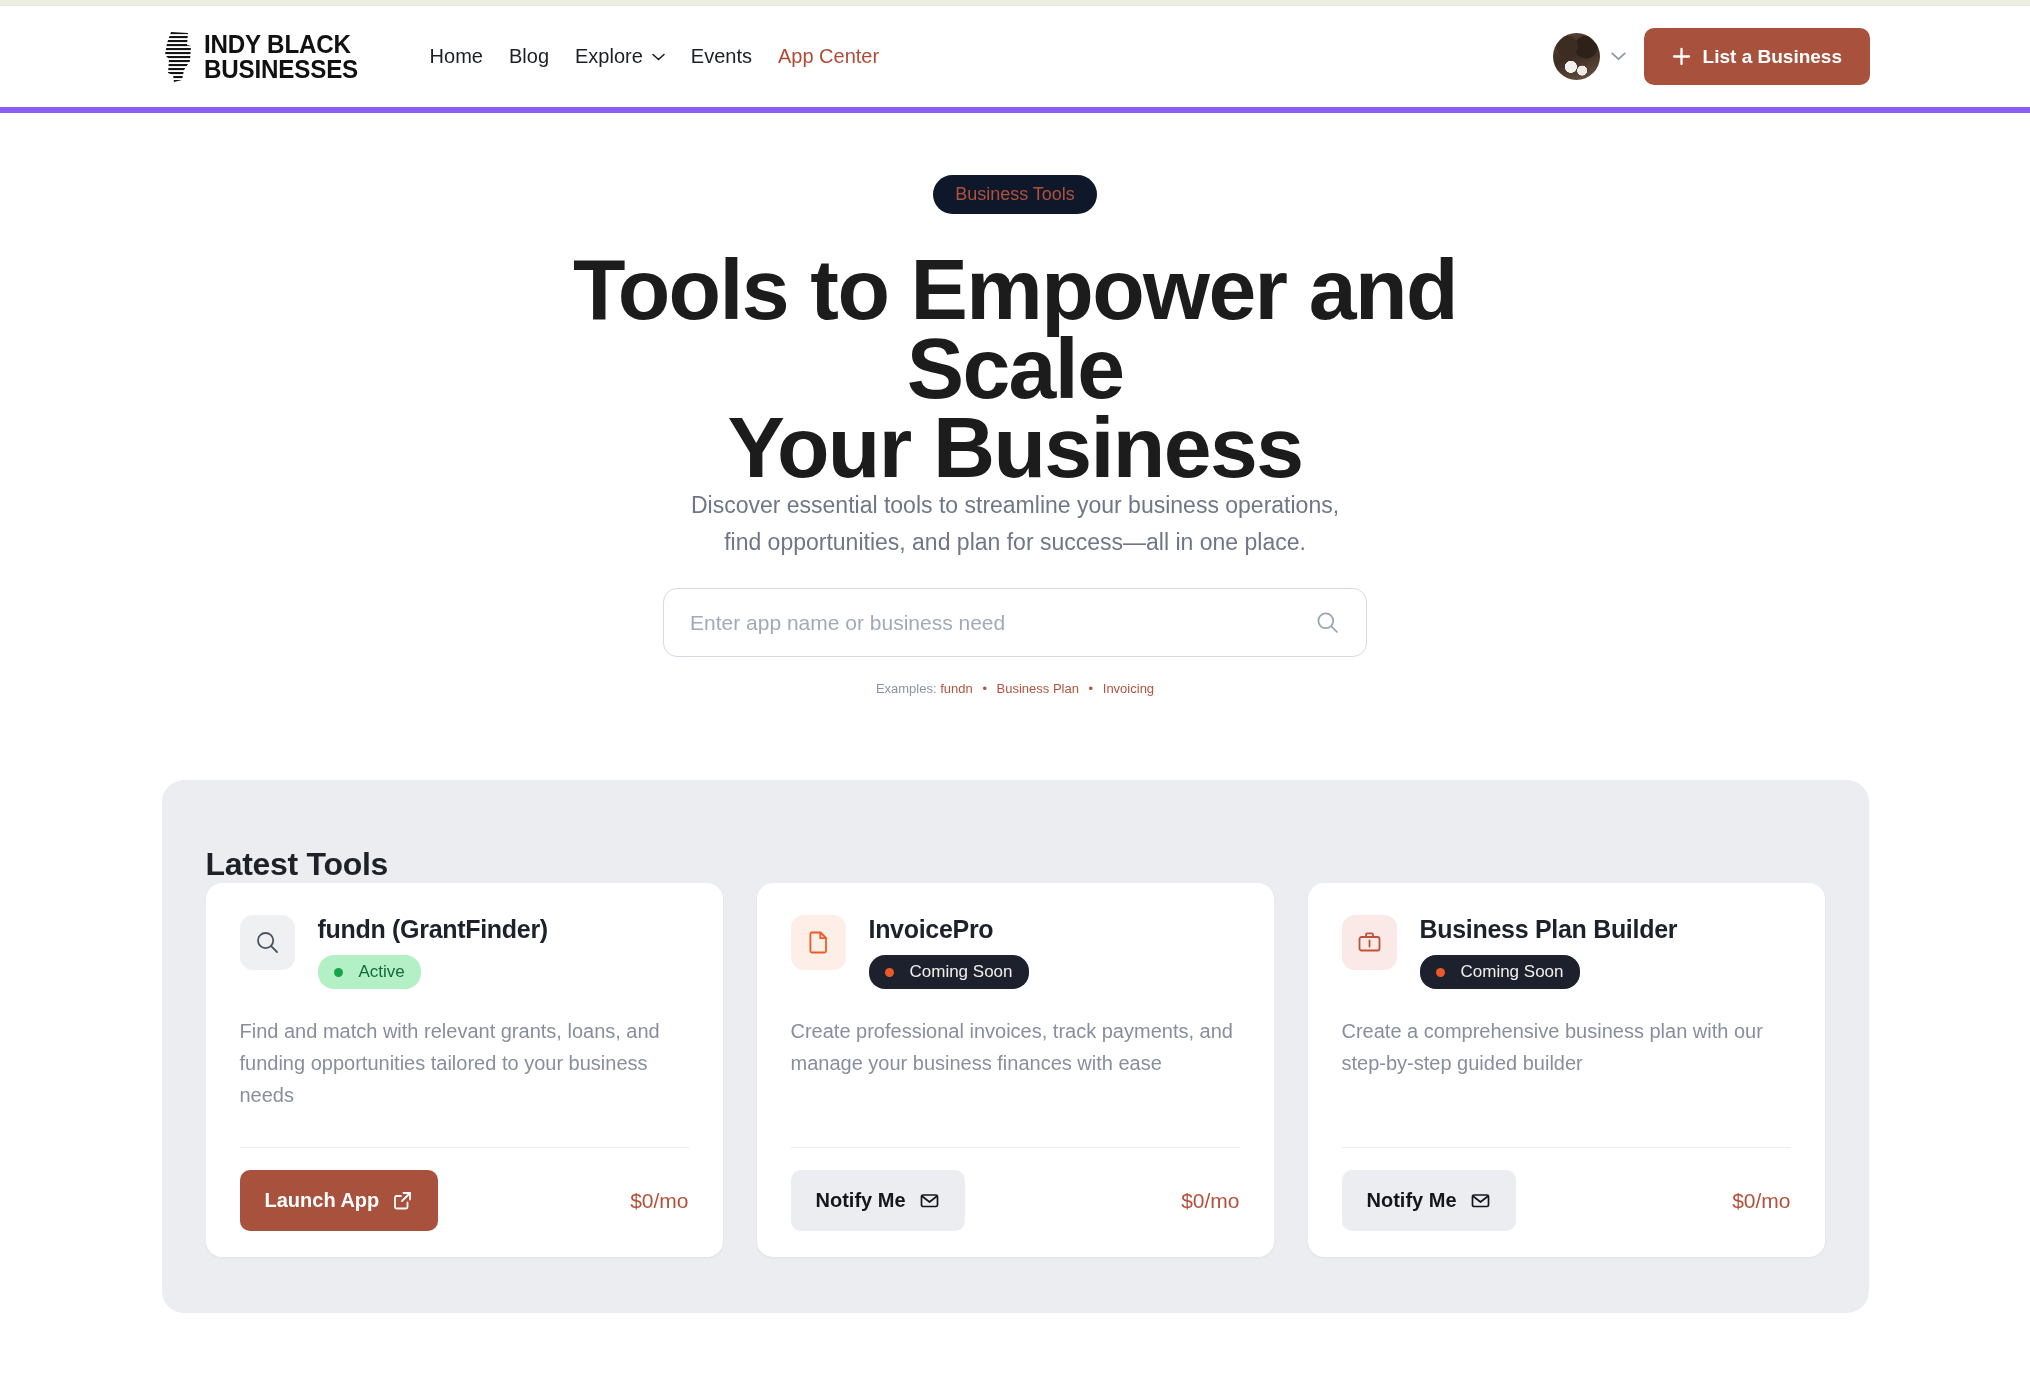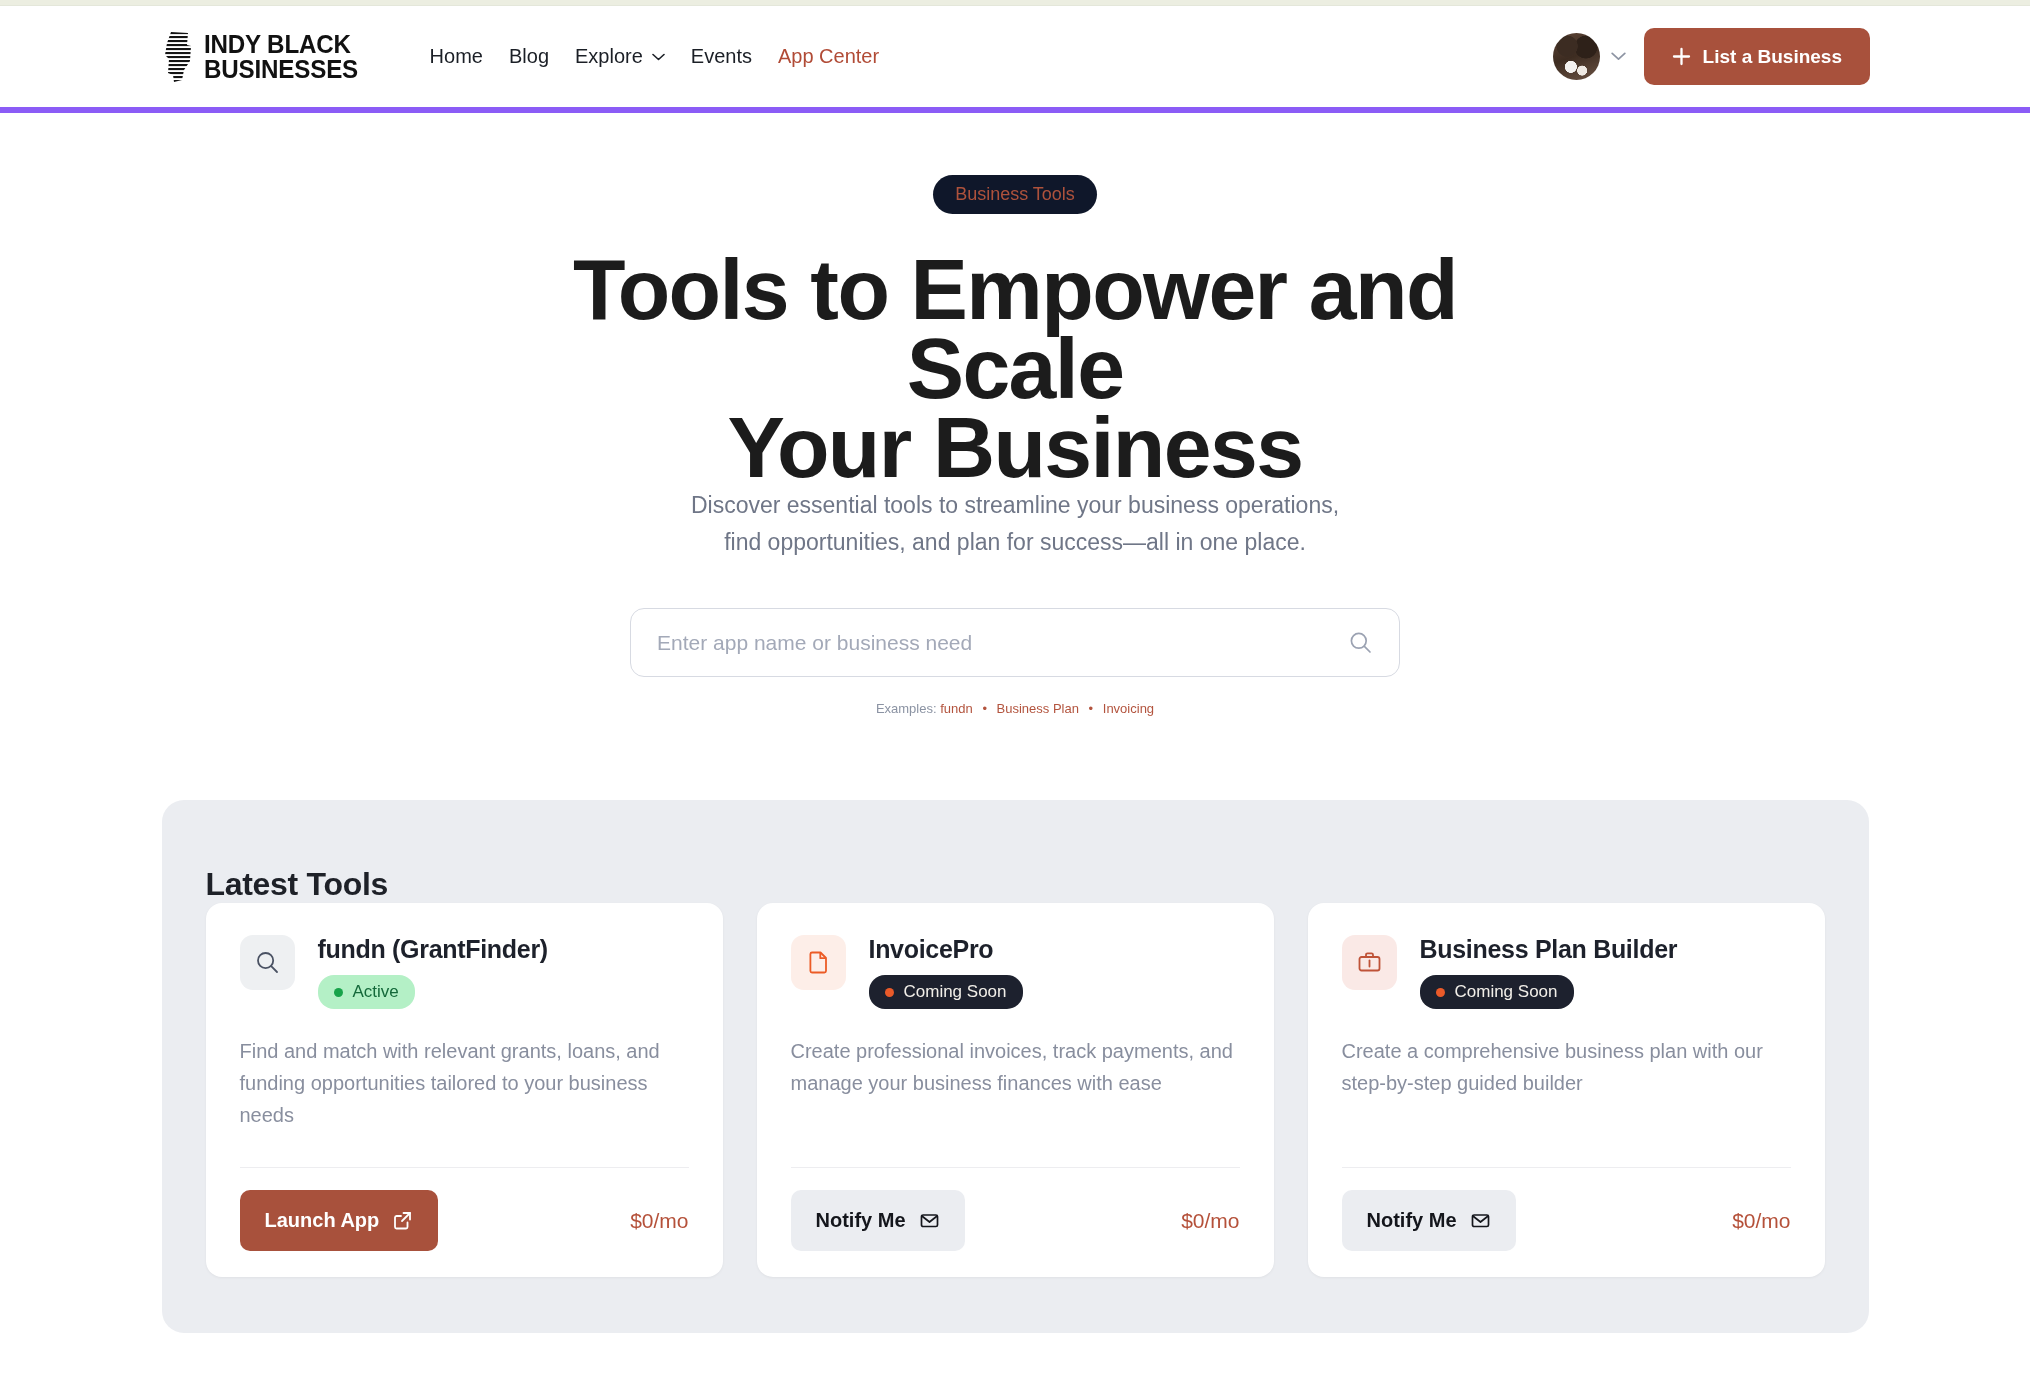--- a/index.html
+++ b/index.html
@@ -157,22 +157,22 @@
     margin-right: auto;
   }
   .hero-sub {
     font-size: 23px;
     line-height: 37px;
     color: #6f7687;
     font-weight: 400;
   }
 
   .search-wrap {
-    margin: 47px auto 0;
-    width: 770px;
+    margin: 27px auto 0;
+    width: 704px;
     height: 69px;
     border: 1.5px solid #d7dae2;
     border-radius: 14px;
     display: flex;
     align-items: center;
     padding: 0 26px;
     background: #fff;
   }
   .search-input {
     flex: 1;
@@ -244,21 +244,21 @@
   .card-name {
     font-size: 25px;
     font-weight: bold;
     color: #1d212b;
     letter-spacing: -0.3px;
     line-height: 28px;
   }
   .badge {
     display: inline-flex;
     align-items: center;
-    gap: 10px;
+    gap: 16px;
     padding: 7px 16px;
     border-radius: 16px;
     font-size: 17px;
     font-weight: 500;
     margin-top: 12px;
   }
   .badge .bdot {
     width: 9px; height: 9px; border-radius: 50%; flex: none;
   }
   .badge.active { background: #b4f0c6; color: #14693a; }

